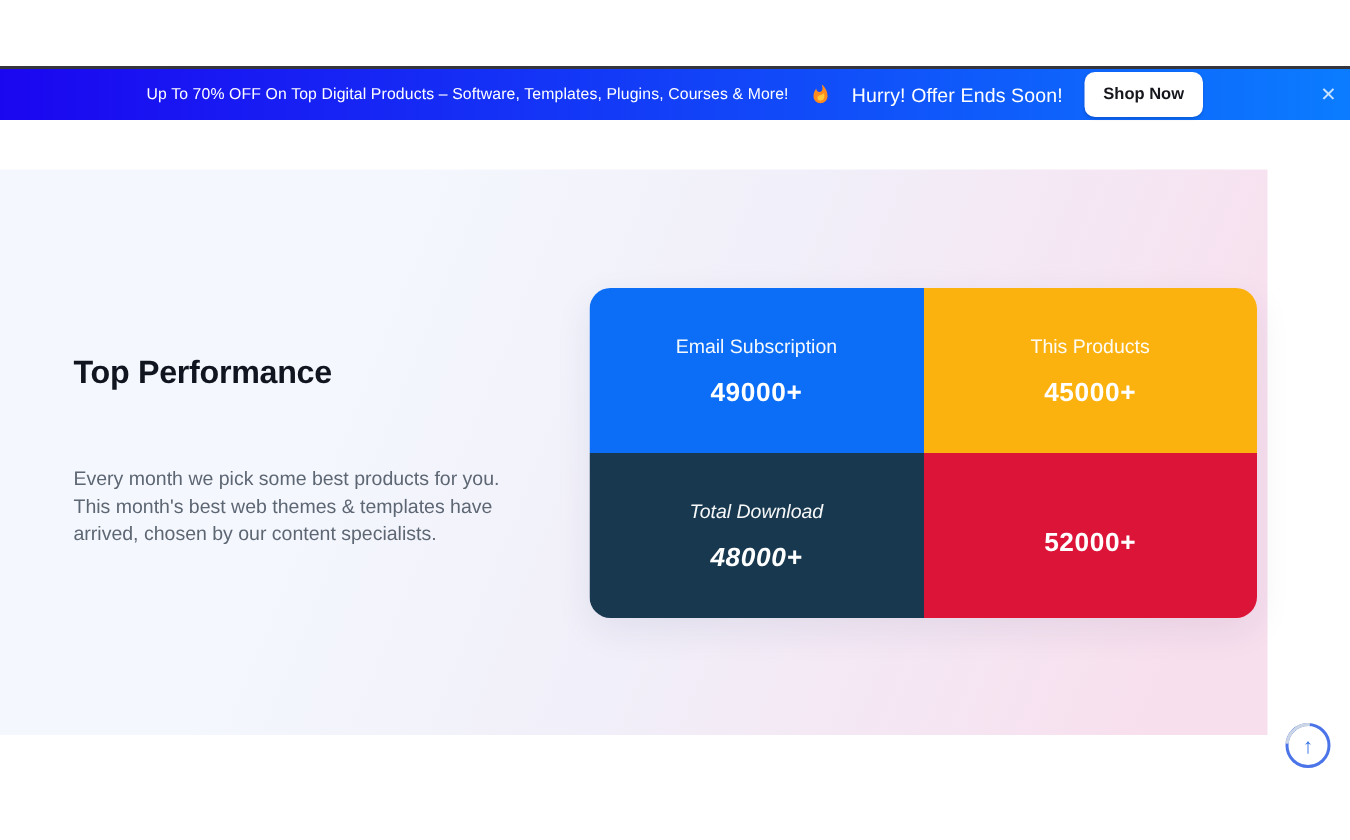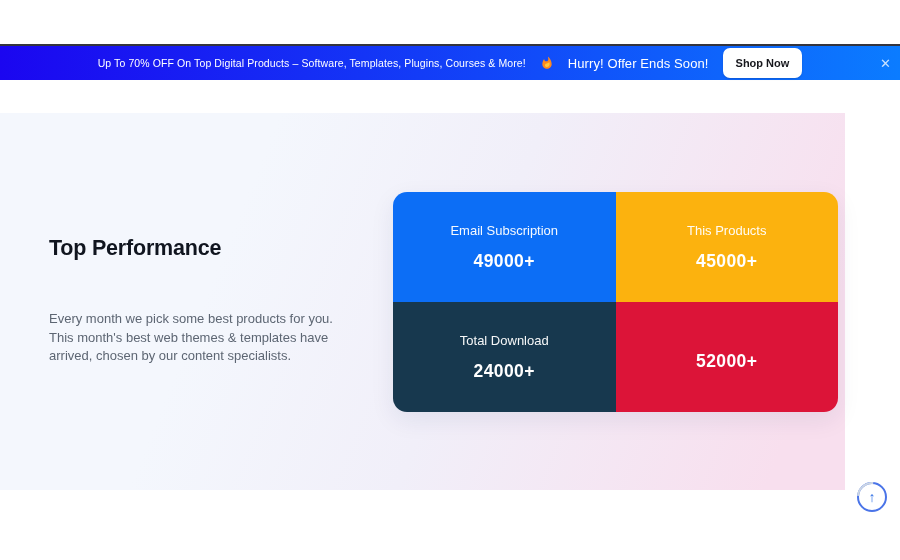--- a/index.html
+++ b/index.html
@@ -56,21 +56,21 @@
   }
   .stat-card {
     display:flex; flex-direction:column; align-items:center; justify-content:center;
     gap:5px; color:#ffffff;
   }
   .stat-label { font-size:13px; opacity:.96; }
   .stat-label:empty { display:none; }
   .stat-value { font-size:17.5px; font-weight:800; letter-spacing:.4px;margin-top:8px; }
   .c0 { background:#0c6ef6; }
   .c1 { background:#fcb20e; }
-  .c2 { background:#17384e; }
+  .c2 { background:#17384e;font-style:italic; }
   .c3 { background:#dc1438; }
 
   
   .scroll-top {
     position:absolute; left:857px; top:482px; width:30px; height:30px;
     border-radius:50%; background:#ffffff; border:2px solid #4a74e8;
     display:flex; align-items:center; justify-content:center;
     color:#2f6fe4; font-size:14px; font-weight:bold; cursor:pointer;
   }
   .scroll-top::before {
@@ -103,21 +103,21 @@
     <div class="stat-card c0">
       <span class="stat-label">Email Subscription</span>
       <span class="stat-value">49000+</span>
     </div>
     <div class="stat-card c1">
       <span class="stat-label">This Products</span>
       <span class="stat-value">45000+</span>
     </div>
     <div class="stat-card c2">
       <span class="stat-label">Total Download</span>
-      <span class="stat-value">24000+</span>
+      <span class="stat-value">48000+</span>
     </div>
     <div class="stat-card c3">
 
       <span class="stat-value">52000+</span>
     </div>
   </div>
 </div>
 
 <div class="scroll-top">
   <span>↑</span>

